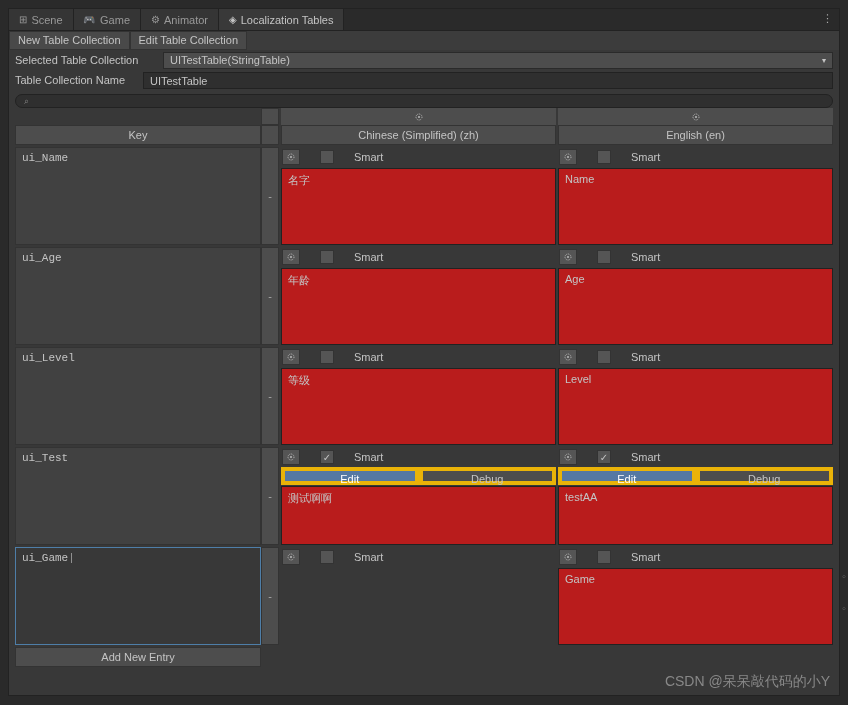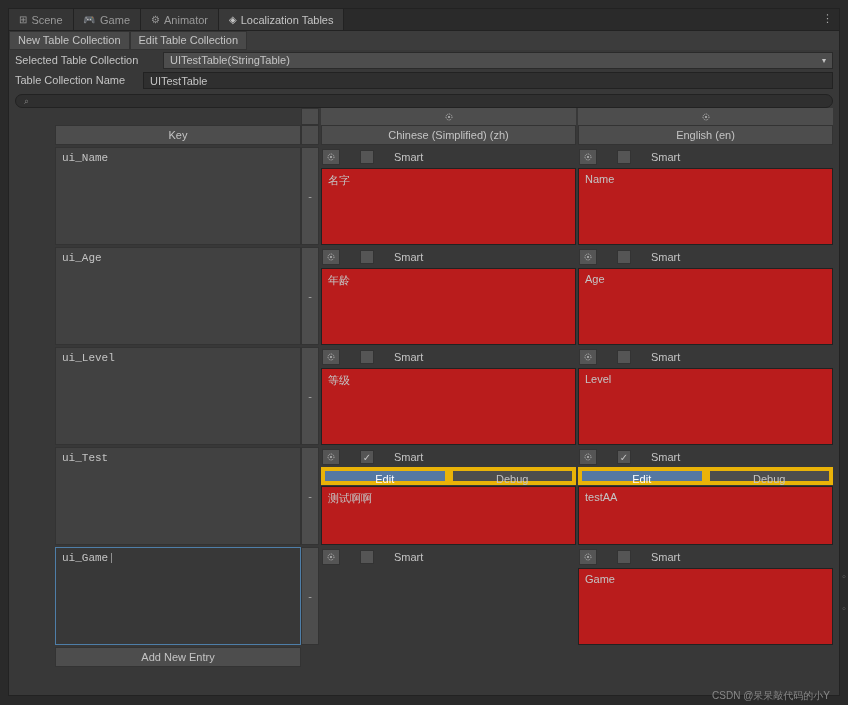--- a/index.html
+++ b/index.html
@@ -102,21 +102,20 @@
       padding: 1px 8px;
       height: 14px;
       display: flex;
       align-items: center;
     }
     .search-icon { font-size: 9px; margin-right: 4px; color: #888; }
     .table-wrap {
       flex: 1;
       padding: 0 6px;
       overflow: auto;
-      margin-left: 40px;
     }
     .header-row {
       display: flex;
     }
     .header-row2 {
       display: flex;
       margin-bottom: 2px;
     }
     .key-col {
       width: 246px;
@@ -235,24 +234,24 @@
     .add-new {
       text-align: center;
       padding: 3px;
       background: #4d4d4d;
       border: 1px solid #333;
       cursor: pointer;
       width: 246px;
     }
     .watermark {
       position: absolute;
-      bottom: 2px;
+      bottom: 14px;
       right: 18px;
       color: #888;
-      font-size: 10px;
+      font-size: 14px;
       pointer-events: none;
     }
     .side-icons {
       position: absolute;
       right: 2px;
       top: 570px;
       color: #666;
       display: flex;
       flex-direction: column;
       gap: 20px;

